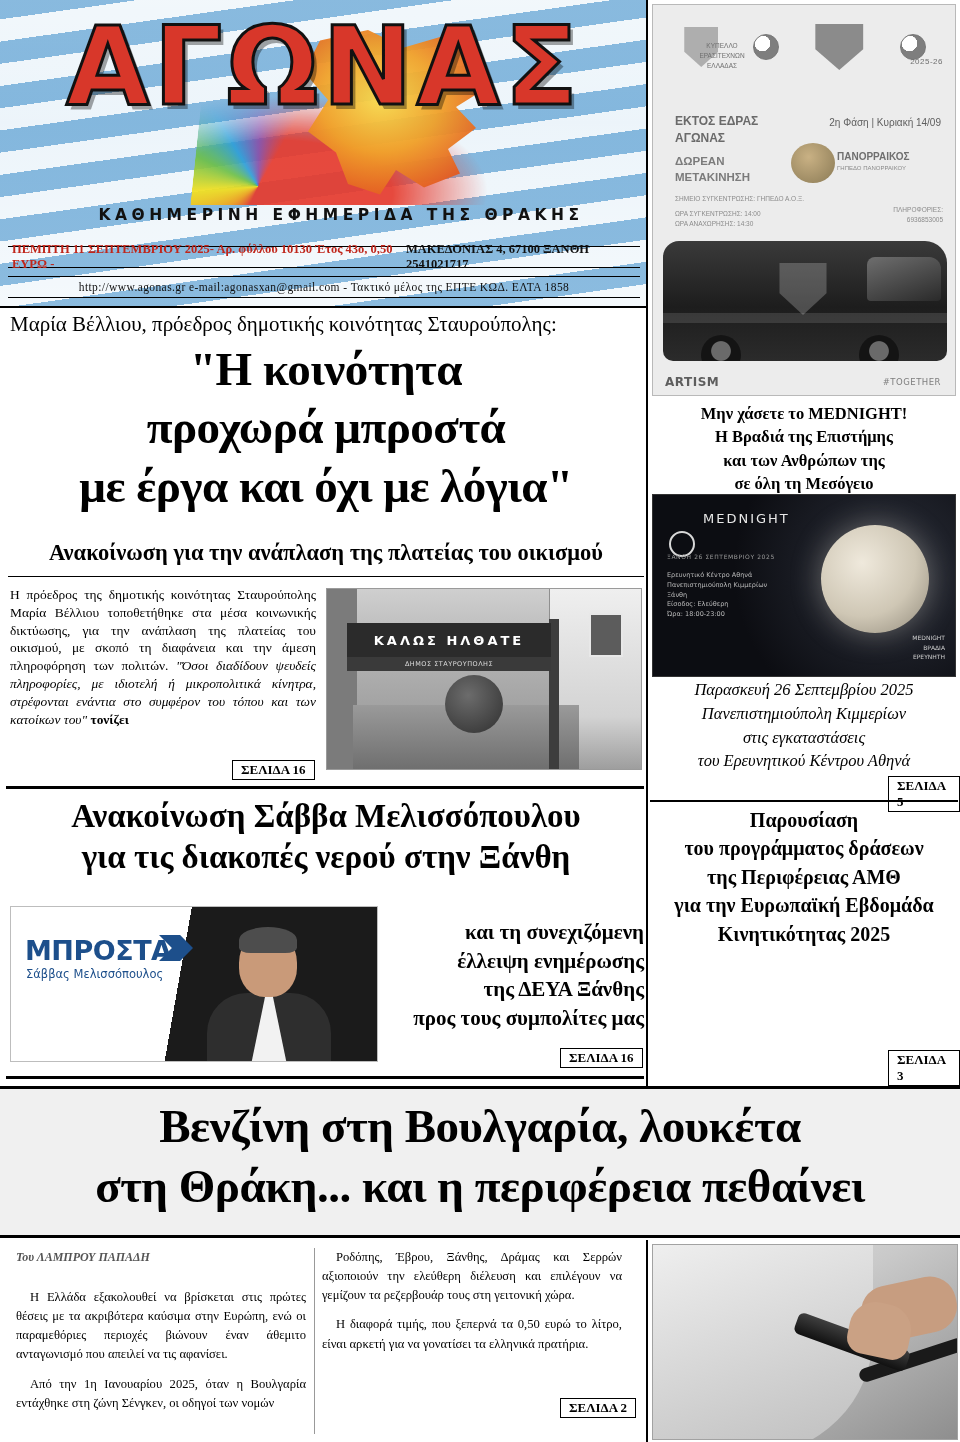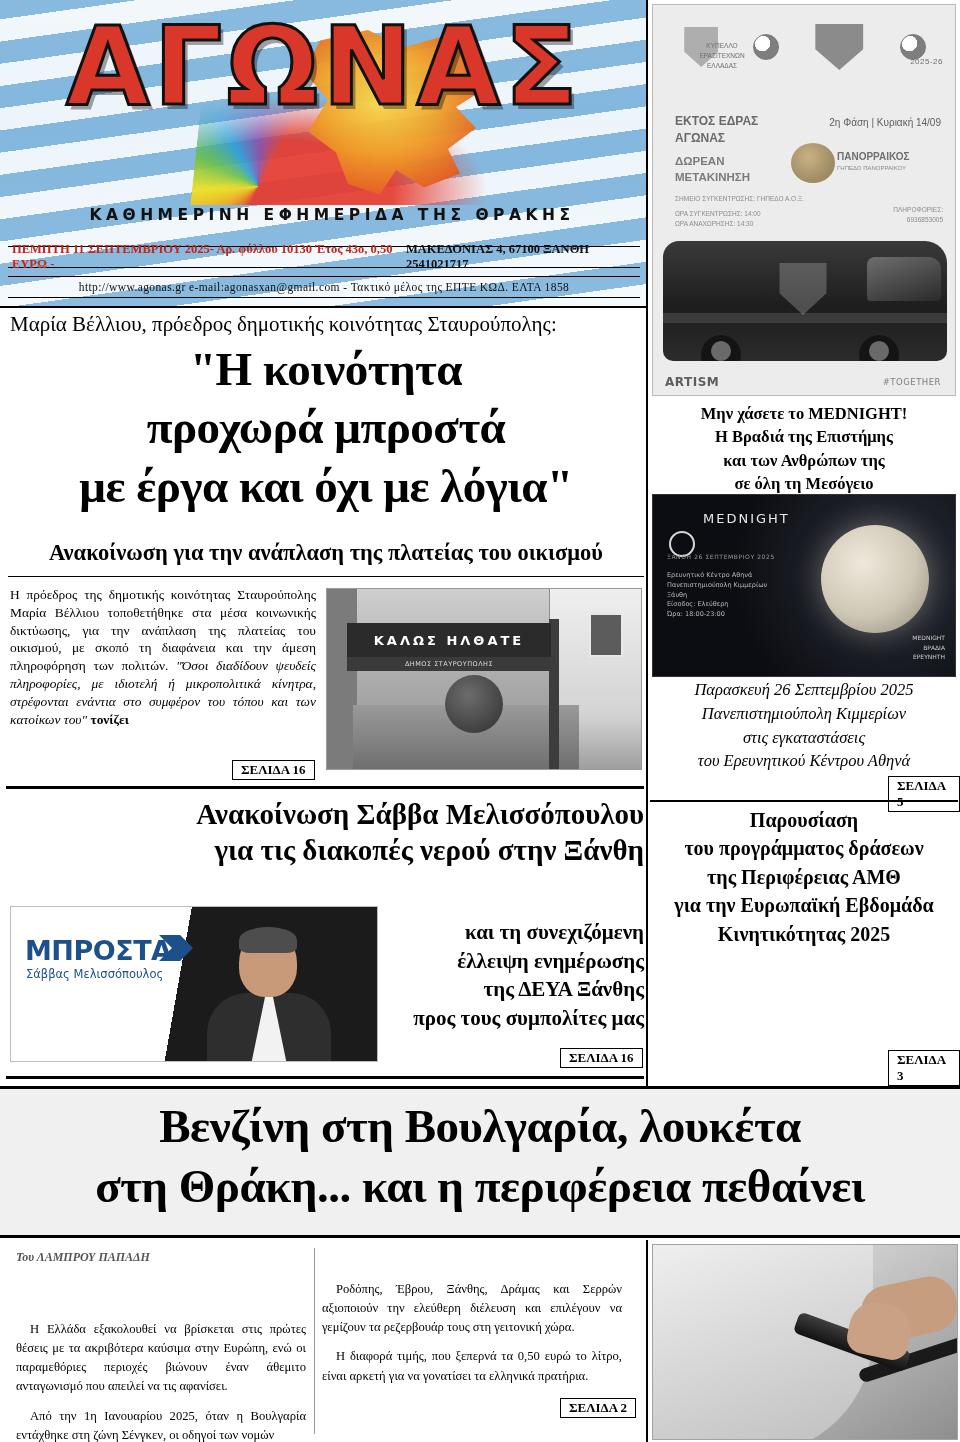--- a/index.html
+++ b/index.html
@@ -54,21 +54,21 @@
     font-family: "DejaVu Sans", sans-serif;
     font-weight: bold;
     font-size: 108px;
     letter-spacing: 4px;
     color: #d8372a;
     -webkit-text-stroke: 3px #111;
     text-shadow: 4px 5px 0 rgba(0,0,0,0.35);
     line-height: 1.05;
   }
   .logo-sub {
-    position: absolute; left: 8px; top: 206px; width: 648px;
+    position: absolute; left: 17px; top: 206px; width: 648px;
     text-align: center;
     font-family: "DejaVu Sans", sans-serif;
     font-weight: bold;
     font-size: 15.5px;
     letter-spacing: 4.5px;
     color: #111;
   }
   .issue-bar {
     position: absolute; left: 8px; top: 246px; width: 632px; height: 22px;
     display: flex; align-items: center; justify-content: space-between;
@@ -216,21 +216,21 @@
     font-family: "Liberation Serif", serif; font-weight: bold; font-size: 13px;
     border: 1.5px solid #000; padding: 1px 8px; background:#fff; display:inline-block;
   }
   .badge-lead { position:absolute; left: 232px; top: 760px; }
 
   .rule-b { position:absolute; left: 6px; top: 786px; width: 638px; border-top: 3px solid #000; }
 
   
   .story2-head {
     position: absolute; left: 8px; top: 796px; width: 636px;
-    text-align: right; font-weight: bold; font-size: 29px; line-height: 1.25;
+    text-align: center; font-weight: bold; font-size: 33px; line-height: 1.25;
     font-family: "Liberation Serif", serif;
   }
   .ad-mprosta {
     position: absolute; left: 10px; top: 906px; width: 368px; height: 156px;
     background: linear-gradient(100deg,#ffffff 0 46%, #1b1b1b 46% 100%);
     border: 1px solid #bdbdbd; overflow:hidden;
   }
   .ad-mprosta .brand {
     position:absolute; left: 14px; top: 28px;
     font-family: "DejaVu Sans", sans-serif; font-weight: bold; font-size: 27px;
@@ -359,21 +359,20 @@
 
   
   .byline {
     position: absolute; left: 16px; top: 1250px; width: 280px;
     font-style: italic; font-weight:bold; font-size: 12px; color:#555;
     font-family:"Liberation Serif", serif;
   }
   .bcol {
     position: absolute; font-size: 12.6px; line-height: 1.52; text-align: justify;
     font-family: "Liberation Serif", serif;
-    margin-top: 32px;
   }
   .bcol1 { left: 16px; top: 1288px; width: 290px; }
   .bcol2 { left: 322px; top: 1248px; width: 300px; }
   .bcol2 p { margin: 0 0 10px 0; text-indent: 14px;}
   .bcol1 p { margin: 0 0 10px 0; text-indent: 14px;}
   .badge-bottom { position:absolute; left: 560px; top: 1398px; }
   .photo-fuel {
     position: absolute; left: 652px; top: 1244px; width: 306px; height: 196px;
     background: linear-gradient(150deg,#e6e6e6 0%,#c9c9c9 40%,#8e8e8e 100%);
     overflow:hidden; border:1px solid #a2a2a2;

